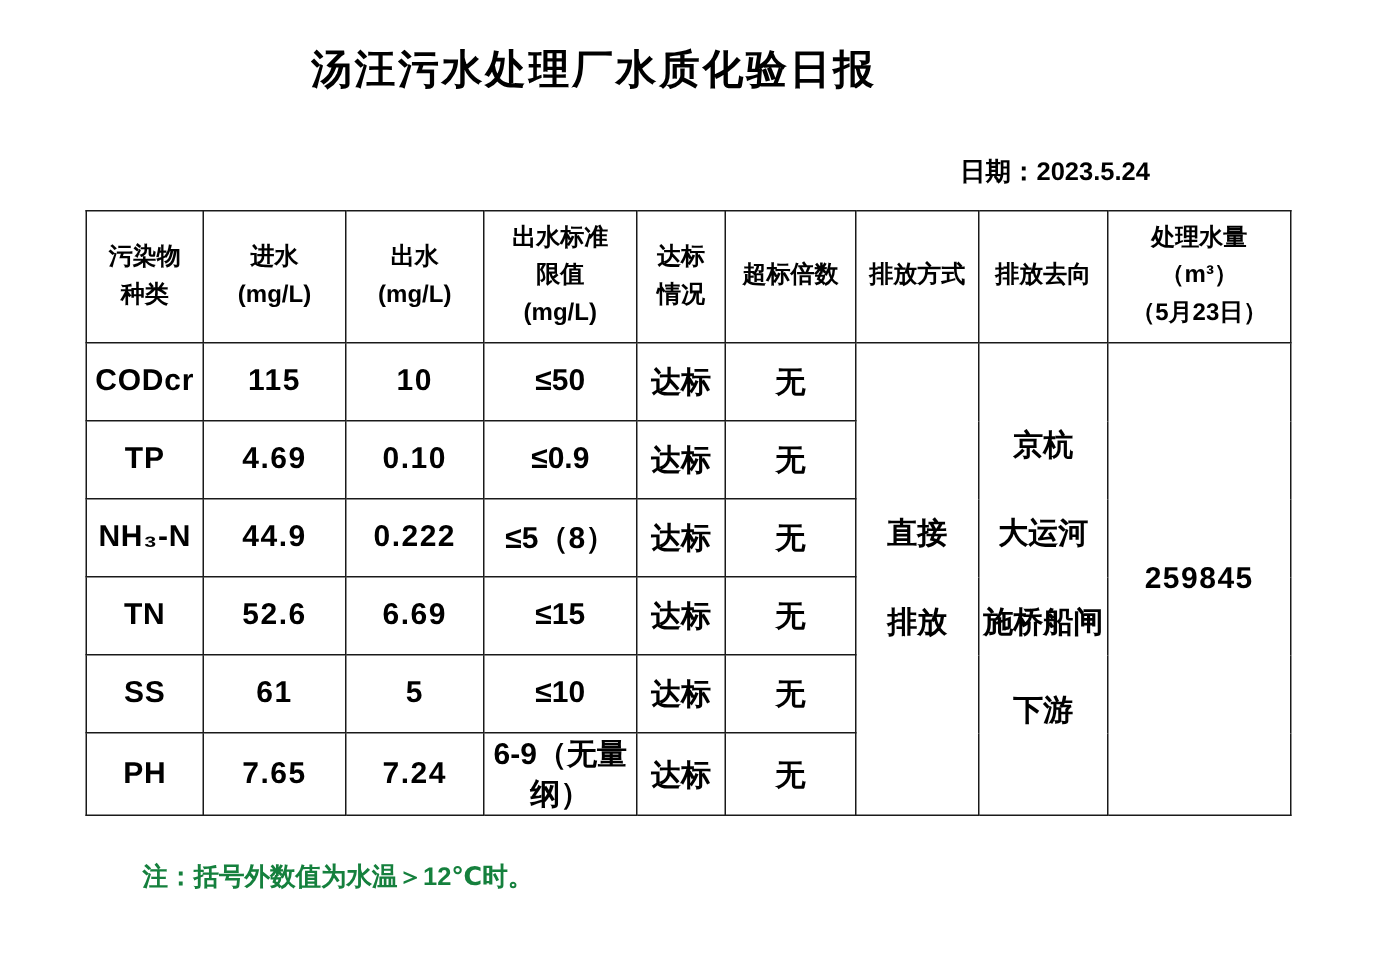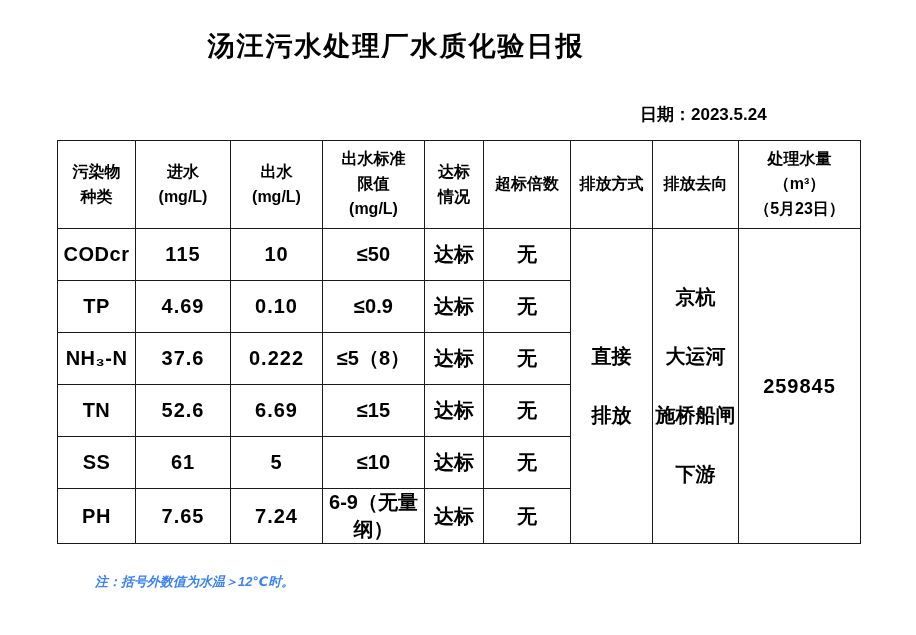--- a/index.html
+++ b/index.html
@@ -94,25 +94,24 @@
     font-family: Liberation Sans, sans-serif;
     font-weight: normal;
     font-size: 24px;
     color: #3a3a3a;
     letter-spacing: 1px;
   }
   .footnote {
     position: absolute;
     top: 573px;
     left: 95px;
-    font-size: 13px;
-    font-weight: bold;
-    color: #3b82f6;
-    white-space: nowrap;
-    font-style: italic;
+    font-size: 17px;
+    font-weight: bold;
+    color: #15803d;
+    white-space: nowrap;
   }
 </style>
 </head>
 <body>
 
 <div id="page">
 
   <div class="page-title">汤汪污水处理厂水质化验日报</div>
 
   <div class="info-row-right">日期：2023.5.24</div>
@@ -169,21 +168,21 @@
       <tr class="data-row">
         <td class="cell-pollutant">TP</td>
         <td class="cell-number">4.69</td>
         <td class="cell-number">0.10</td>
         <td class="cell-limit">≤0.9</td>
         <td class="cell-status">达标</td>
         <td class="cell-exceed">无</td>
       </tr>
       <tr class="data-row">
         <td class="cell-pollutant">NH₃-N</td>
-        <td class="cell-number">37.6</td>
+        <td class="cell-number">44.9</td>
         <td class="cell-number">0.222</td>
         <td class="cell-limit">≤5（8）</td>
         <td class="cell-status">达标</td>
         <td class="cell-exceed">无</td>
       </tr>
       <tr class="data-row">
         <td class="cell-pollutant">TN</td>
         <td class="cell-number">52.6</td>
         <td class="cell-number">6.69</td>
         <td class="cell-limit">≤15</td>

